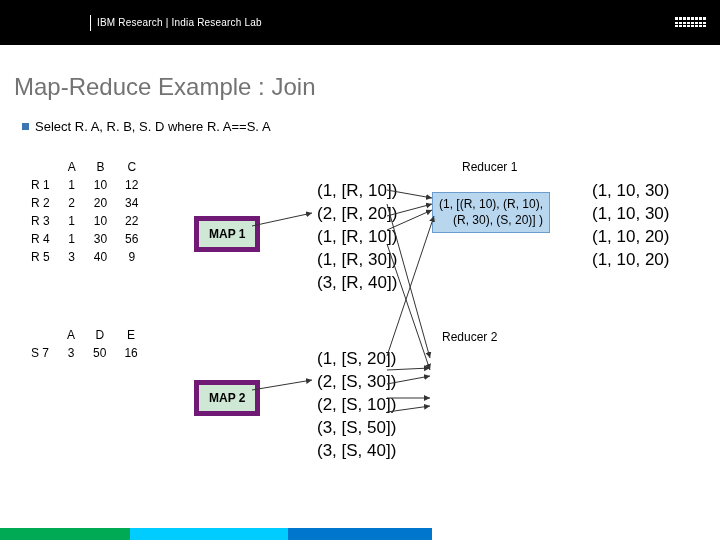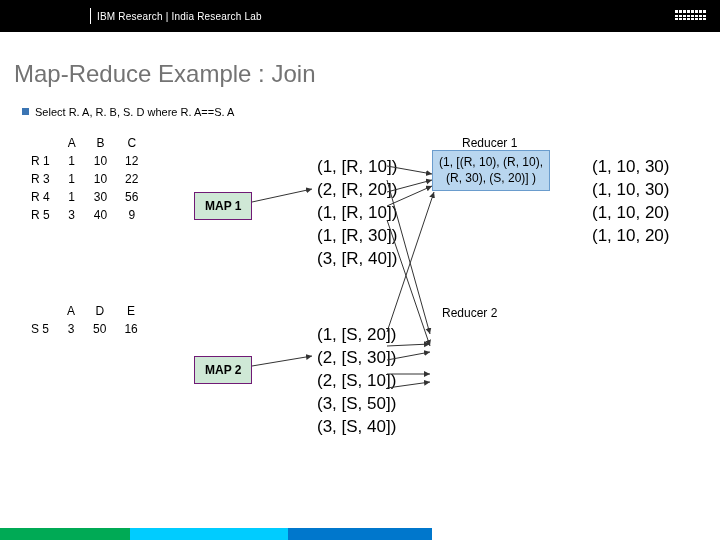--- a/index.html
+++ b/index.html
@@ -1,28 +1,28 @@
 <!DOCTYPE html>
 <html><head>
 <meta charset="utf-8">
 <style>
 html,body{margin:0;padding:0;width:720px;height:540px;font-family:Arial,Helvetica,sans-serif;overflow:hidden;background:#fff}
-.hdr{height:32px;background:#000;color:#fff;display:flex;align-items:center;justify-content:space-between;padding:0 14px 0 0}
+.hdr{height:45px;background:#000;color:#fff;display:flex;align-items:center;justify-content:space-between;padding:0 14px 0 0}
 .hdr-left{display:flex;align-items:center;font-size:10px;letter-spacing:.2px}
 .vbar{width:1px;height:16px;background:#fff;margin:0 6px 0 90px}
 .ibmlogo{display:flex;gap:1px}
 .ibmlogo span{width:3px;height:12px;background:linear-gradient(#fff 25%,#000 25% 40%,#fff 40% 55%,#000 55% 70%,#fff 70% 85%,#000 85%);display:inline-block}
 .title{font-size:24px;color:#737373;padding:28px 0 8px 14px}
 .body{padding:10px 10px 0 22px;font-size:12px}
-.query{font-size:11px;margin-bottom:16px}
+.query{font-size:13px;margin-bottom:24px}
 .sq{display:inline-block;width:7px;height:7px;background:#3b75b3;margin-right:6px;vertical-align:1px}
 .layout{position:relative;height:380px}
 .tbl{position:absolute;border-collapse:collapse;font-size:12px}
 .tbl td,.tbl th{padding:2px 9px;text-align:center;font-weight:400}
-.mapbox{position:absolute;border:1px solid #701a75;background:#cfe8d6;padding:6px 10px;font-size:12px;font-weight:700}
+.mapbox{position:absolute;border:5px solid #701a75;background:#cfe8d6;padding:6px 10px;font-size:12px;font-weight:700}
 .redlabel{position:absolute;font-size:12px;font-weight:400}
 .grp{position:absolute;font-size:17px;line-height:1.35}
 .redbox{position:absolute;background:#b9d6ef;border:1px solid #6a9ccd;font-size:12px;padding:4px 6px;line-height:1.3}
 svg.lines{position:absolute;left:0;top:0;pointer-events:none}
 .footer{position:absolute;left:0;bottom:0;width:720px;height:12px;background:linear-gradient(90deg,#0a5 0 18%,#0cf 18% 40%,#07c 40% 60%,#fff 60% 100%)}
 </style>
 </head>
 <body>
 
 <div class="hdr">
@@ -59,20 +59,26 @@
             <th>B</th>
             <th>C</th>
           </tr>
           <tr>
             <td>R 1</td>
             <td>1</td>
             <td>10</td>
             <td>12</td>
           </tr>
           <tr>
+            <td>R 2</td>
+            <td>2</td>
+            <td>20</td>
+            <td>34</td>
+          </tr>
+          <tr>
             <td>R 3</td>
             <td>1</td>
             <td>10</td>
             <td>22</td>
           </tr>
           <tr>
             <td>R 4</td>
             <td>1</td>
             <td>30</td>
             <td>56</td>
@@ -87,21 +93,21 @@
       </table>
     <table class="tbl" style="left:0;top:168px" id="tblS">
         <tbody>
           <tr>
             <th></th>
             <th>A</th>
             <th>D</th>
             <th>E</th>
           </tr>
           <tr>
-            <td>S 5</td>
+            <td>S 7</td>
             <td>3</td>
             <td>50</td>
             <td>16</td>
           </tr>
         </tbody>
       </table>
 
     <div class="mapbox" style="left:172px;top:58px">MAP 1</div>
     <div class="mapbox" style="left:172px;top:222px">MAP 2</div>
 
@@ -112,21 +118,21 @@
 (3, [R, 40])</div>
     <div class="grp" style="left:295px;top:190px;white-space:pre">(1, [S, 20])
 (2, [S, 30])
 (2, [S, 10])
 (3, [S, 50])
 (3, [S, 40])</div>
 
     <div class="redlabel" style="left:440px;top:2px">Reducer 1</div>
     <div class="redlabel" style="left:420px;top:172px">Reducer 2</div>
 
-    <div class="redbox" style="left:410px;top:16px;white-space:pre;text-align:center">(1, [(R, 10), (R, 10),
+    <div class="redbox" style="left:410px;top:34px;white-space:pre;text-align:right">(1, [(R, 10), (R, 10),
 (R, 30), (S, 20)] )</div>
 
     <div class="grp" style="left:570px;top:22px;white-space:pre">(1, 10, 30)
 (1, 10, 30)
 (1, 10, 20)
 (1, 10, 20)</div>
 
     <svg class="lines" width="680" height="360">
       <defs>
           <marker id="ah" markerWidth="8" markerHeight="8" refX="6" refY="3" orient="auto">

